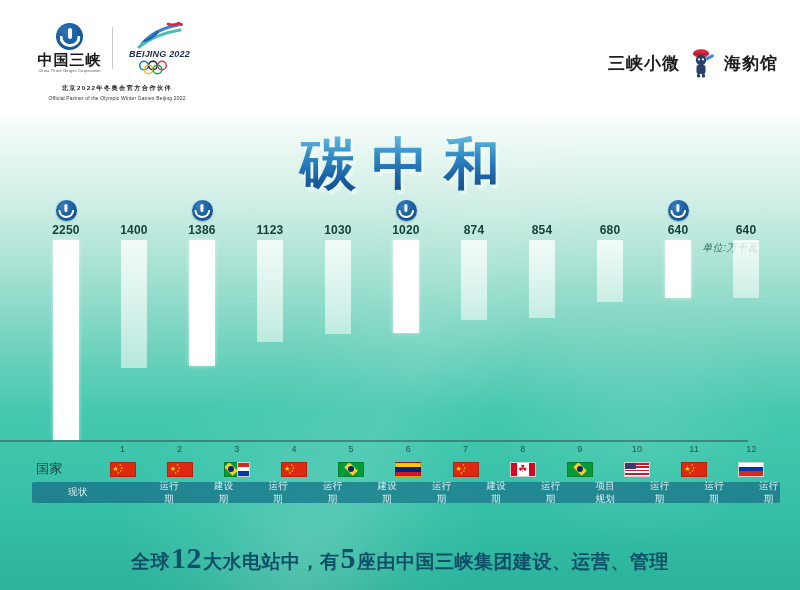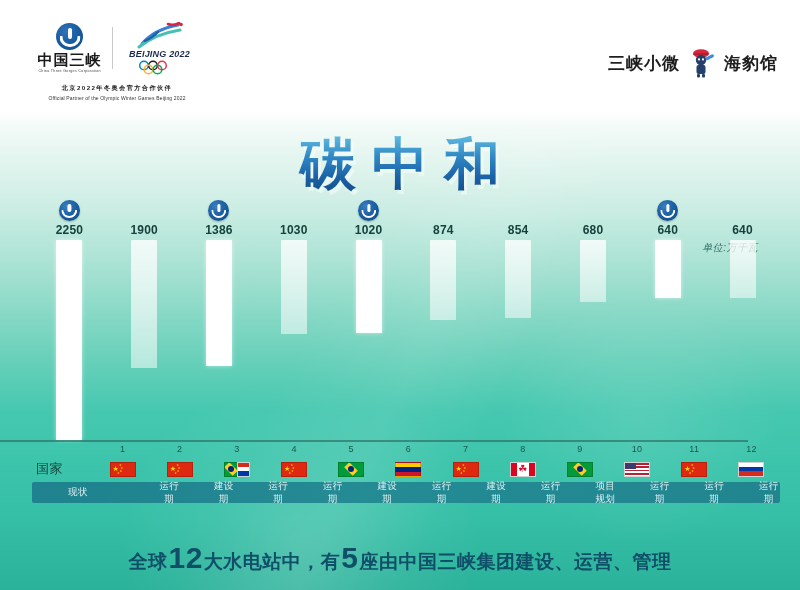--- a/index.html
+++ b/index.html
@@ -202,20 +202,21 @@
   .f-us .canton { position:absolute; left:0; top:0; width:45%; height:53%; background:#3c3b6e; }
   .f-ru { background: #ffffff; overflow: hidden; }
   .f-ru .ru-m { position:absolute; left:0; top:33.3%; width:100%; height:33.4%; background:#0039a6; }
   .f-ru .ru-b { position:absolute; left:0; bottom:0; width:100%; height:33.3%; background:#d52b1e; }
 
   
   #footer {
     position: absolute; left: 0; bottom: 0; width: 800px; height: 62px;
     display: flex; align-items: center; justify-content: center;
     background: linear-gradient(180deg, rgba(255,255,255,0) 0%, rgba(255,255,255,0) 100%);
+    font-family: Liberation Serif, serif;
   }
   #footer-text {
     font-size: 19px; font-weight: bold; color: #0f4f68; letter-spacing: .5px;
     display: flex; align-items: baseline; white-space: nowrap;
   }
   #footer-text .big { font-size: 30px; font-weight: bold; line-height: 1; padding: 0 1px; }
 
   svg { display: block; }
 </style>
 </head>
@@ -290,27 +291,32 @@
 
   <div id="chart">
     <div id="bars">
         <div class="bar-slot">
           <div class="bar-logo"></div>
           <div class="bar-value">2250</div>
           <div class="bar-rect solid" style="height: 205px;"></div>
         </div>
         <div class="bar-slot">
           <div class="bar-logo hidden"></div>
-          <div class="bar-value">1900</div>
+          <div class="bar-value">1400</div>
           <div class="bar-rect faded" style="height: 127.556px;"></div>
         </div>
         <div class="bar-slot">
           <div class="bar-logo"></div>
           <div class="bar-value">1386</div>
           <div class="bar-rect solid" style="height: 126.28px;"></div>
+        </div>
+        <div class="bar-slot">
+          <div class="bar-logo hidden"></div>
+          <div class="bar-value">1123</div>
+          <div class="bar-rect faded" style="height: 102.318px;"></div>
         </div>
         <div class="bar-slot">
           <div class="bar-logo hidden"></div>
           <div class="bar-value">1030</div>
           <div class="bar-rect faded" style="height: 93.8444px;"></div>
         </div>
         <div class="bar-slot">
           <div class="bar-logo"></div>
           <div class="bar-value">1020</div>
           <div class="bar-rect solid" style="height: 92.9333px;"></div>

